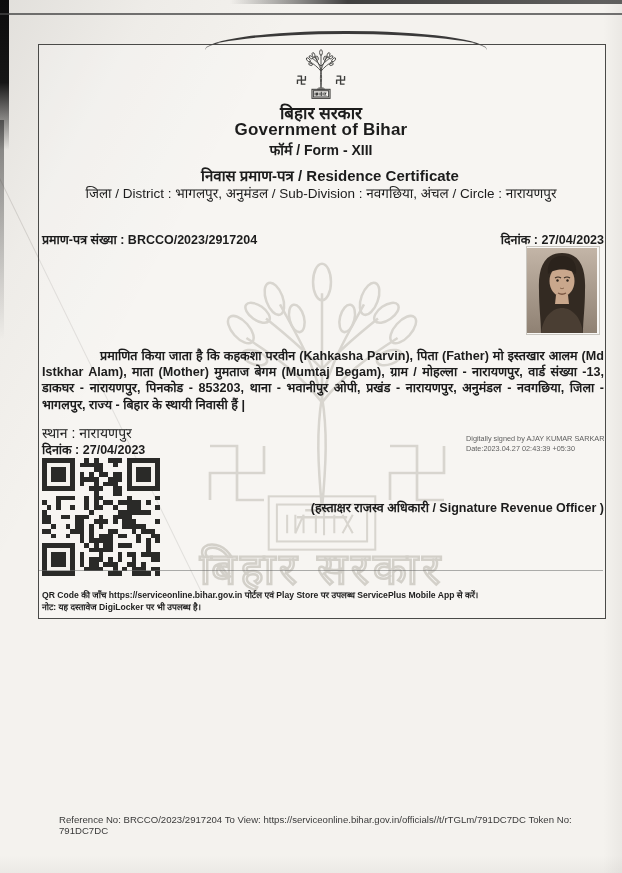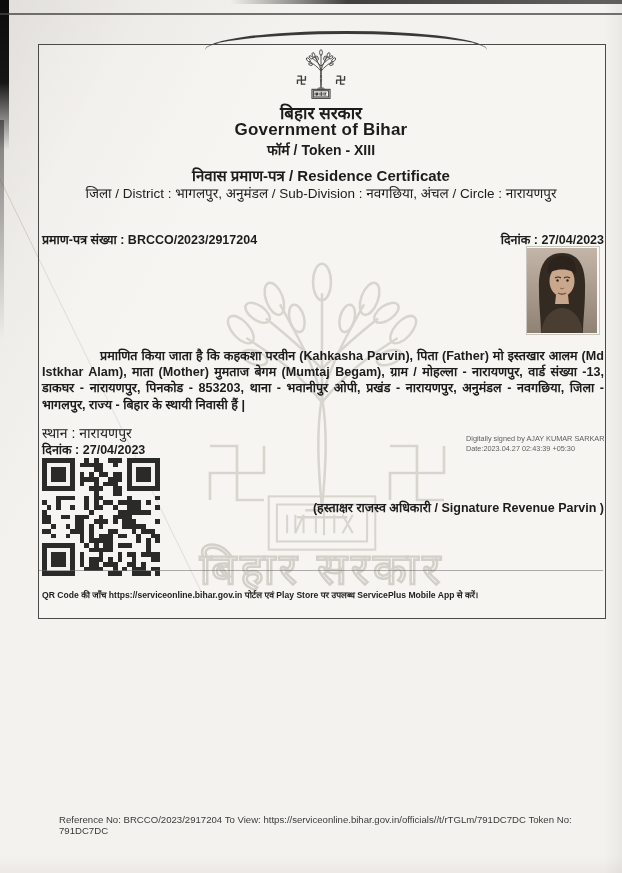--- a/index.html
+++ b/index.html
@@ -31,21 +31,21 @@
     border-top:3px solid rgba(25,25,25,.85);border-radius:50% 50% 0 0/100% 100% 0 0;}
   .crease-diag{left:-40px;top:96px;width:560px;height:1px;background:rgba(90,85,80,.18);
     transform:rotate(64deg);transform-origin:left top;}
   
   .cert-box{left:38px;top:44px;width:566px;height:573px;border:1.6px solid #4a4a48;background:rgba(255,255,255,.25);}
   
   .c{text-align:center;left:40px;width:562px;}
   .h-hi{top:101px;font-size:17px;font-weight:bold;}
   .h-en{top:120px;font-size:17px;font-weight:bold;letter-spacing:.2px;}
   .h-form{top:140px;font-size:14px;font-weight:bold;}
-  .t-title{top:165px;font-size:15px;font-weight:bold;}
+  .t-title{top:165px;font-size:15px;font-weight:bold;padding-left:9px;}
   .t-juris{top:184px;font-size:13.5px;font-weight:normal;}
   .meta-left{left:42px;top:231px;font-size:12.5px;font-weight:bold;}
   .meta-right{left:300px;top:231px;width:304px;text-align:right;font-size:12.5px;font-weight:bold;}
   .photo-frame{left:526px;top:246px;width:72px;height:87px;background:#f8f7f5;border:1px solid #c9c6c0;}
   .body-par{
     left:42px;top:348px;width:562px;
     font-size:12.6px;font-weight:600;line-height:16.2px;text-align:justify;text-indent:58px;
   }
   .place{left:42px;top:423px;font-size:14px;font-weight:normal;}
   .pdate{left:42px;top:441px;font-size:12.5px;font-weight:bold;}
@@ -114,21 +114,21 @@
   <g stroke="#3e3e3c" fill="none" stroke-width="2">
     <use href="#tree" transform="translate(0,-10) scale(0.60)"></use>
     <use href="#swastika" transform="translate(-27,7) scale(0.55)" stroke-width="3.4"></use>
     <use href="#swastika" transform="translate(27,7) scale(0.55)" stroke-width="3.4"></use>
     <use href="#plaque" transform="translate(0,26) scale(0.48)" stroke-width="3"></use>
   </g>
 </svg>
 
 <div class="abs c h-hi">बिहार सरकार</div>
 <div class="abs c h-en">Government of Bihar</div>
-<div class="abs c h-form">फॉर्म / Token - XIII</div>
+<div class="abs c h-form">फॉर्म / Form - XIII</div>
 <div class="abs c t-title">निवास प्रमाण-पत्र / Residence Certificate</div>
 <div class="abs c t-juris">जिला / District : भागलपुर, अनुमंडल / Sub-Division : नवगछिया, अंचल / Circle : नारायणपुर</div>
 
 <div class="abs meta-left">प्रमाण-पत्र संख्या : BRCCO/2023/2917204</div>
 <div class="abs meta-right">दिनांक : 27/04/2023</div>
 
 <div class="abs photo-frame">
   <svg width="70" height="85" viewBox="0 0 70 85" style="margin:1px 0 0 0">
     <defs>
       <linearGradient id="pbg" x1="0" y1="0" x2="0" y2="1">
@@ -373,20 +373,21 @@
     <rect x="0" y="18" width="7" height="7" fill="#2a2a28"></rect>
     <rect x="1" y="19" width="5" height="5" fill="#f4f2ee"></rect>
     <rect x="2" y="20" width="3" height="3" fill="#2a2a28"></rect>
   </svg>
 
 <div class="abs digsig">
   <div>Digitally signed by AJAY KUMAR SARKAR</div>
   <div>Date:2023.04.27 02:43:39 +05:30</div>
 </div>
 
-<div class="abs sig-cap">(हस्ताक्षर राजस्व अधिकारी / Signature Revenue Parvin )</div>
+<div class="abs sig-cap">(हस्ताक्षर राजस्व अधिकारी / Signature Revenue Officer )</div>
 
 <div class="abs sep-line"></div>
 <div class="abs notes">
   <div>QR Code की जाँच https://serviceonline.bihar.gov.in पोर्टल एवं Play Store पर उपलब्ध ServicePlus Mobile App से करें।</div>
+  <div>नोट: यह दस्तावेज DigiLocker पर भी उपलब्ध है।</div>
 </div>
 
 <div class="abs reference">Reference No: BRCCO/2023/2917204 To View: https://serviceonline.bihar.gov.in/officials//t/rTGLm/791DC7DC Token No: 791DC7DC</div>
 
 </body></html>

